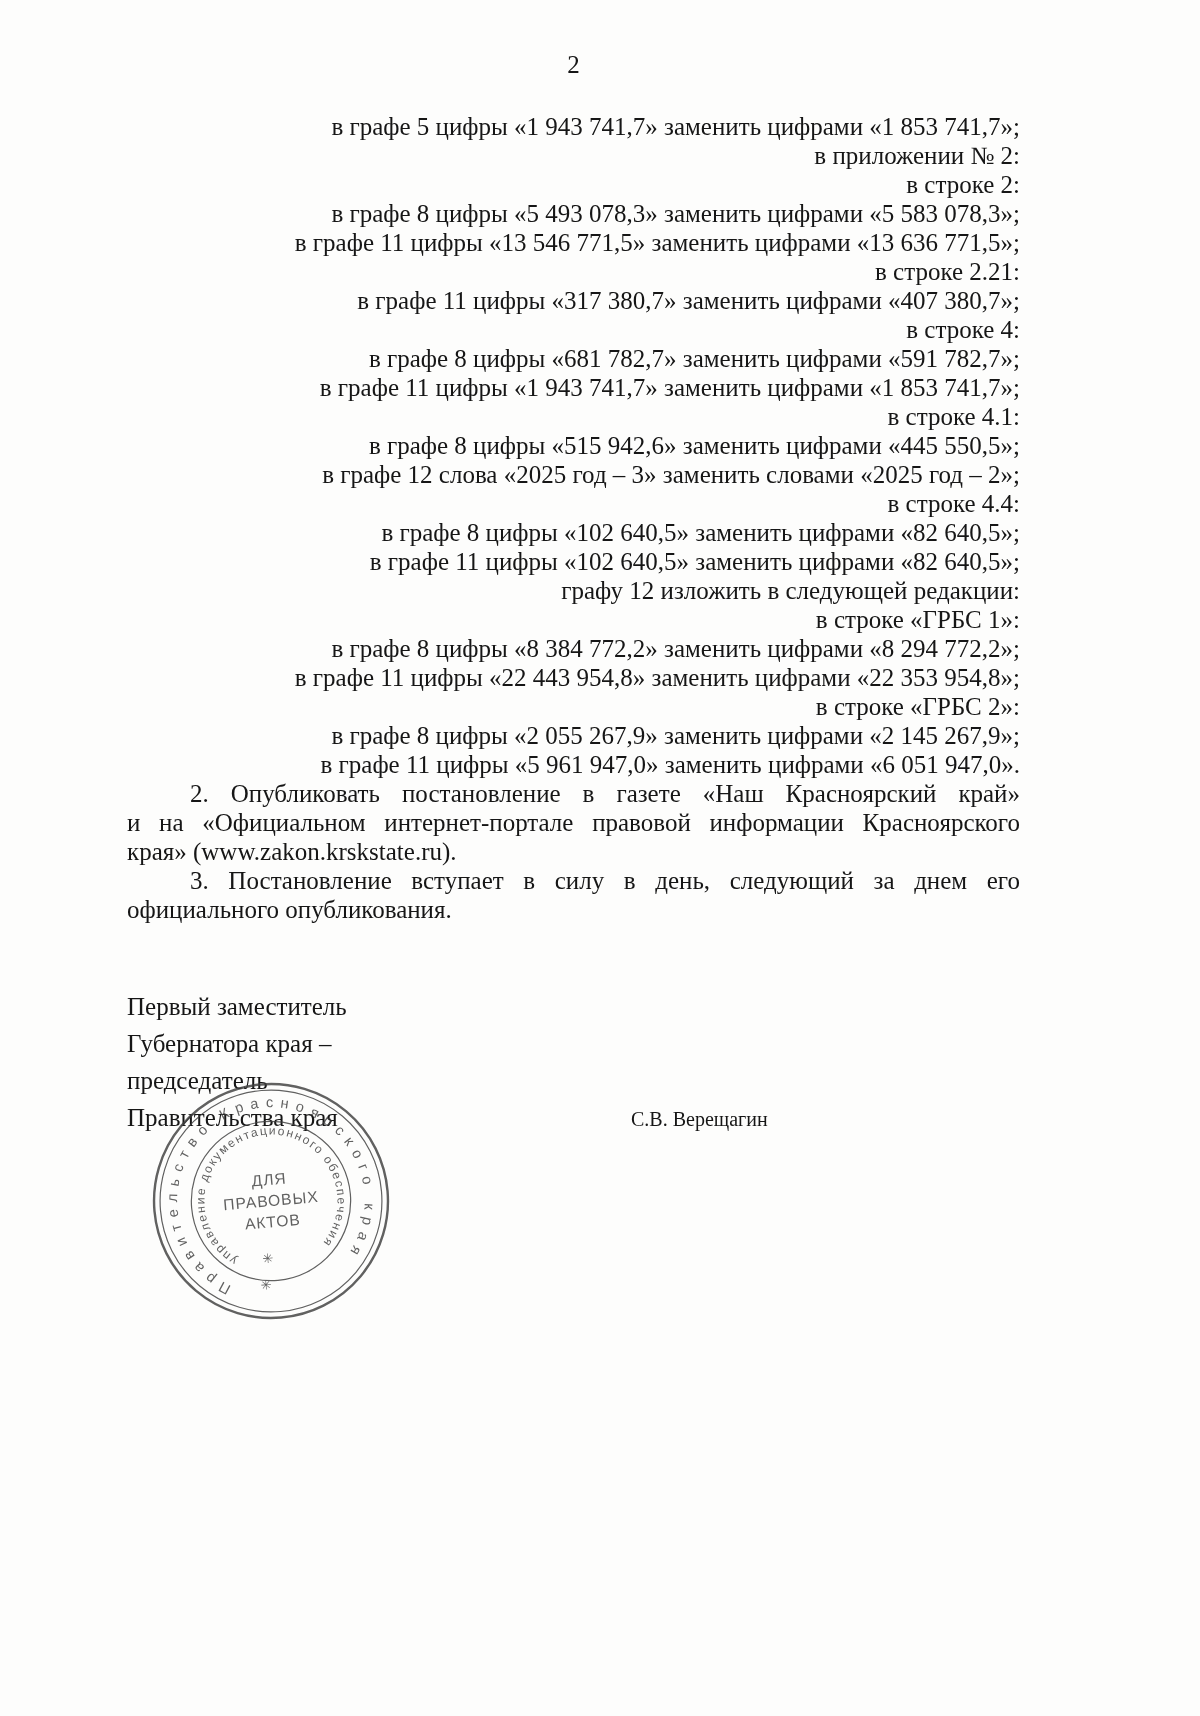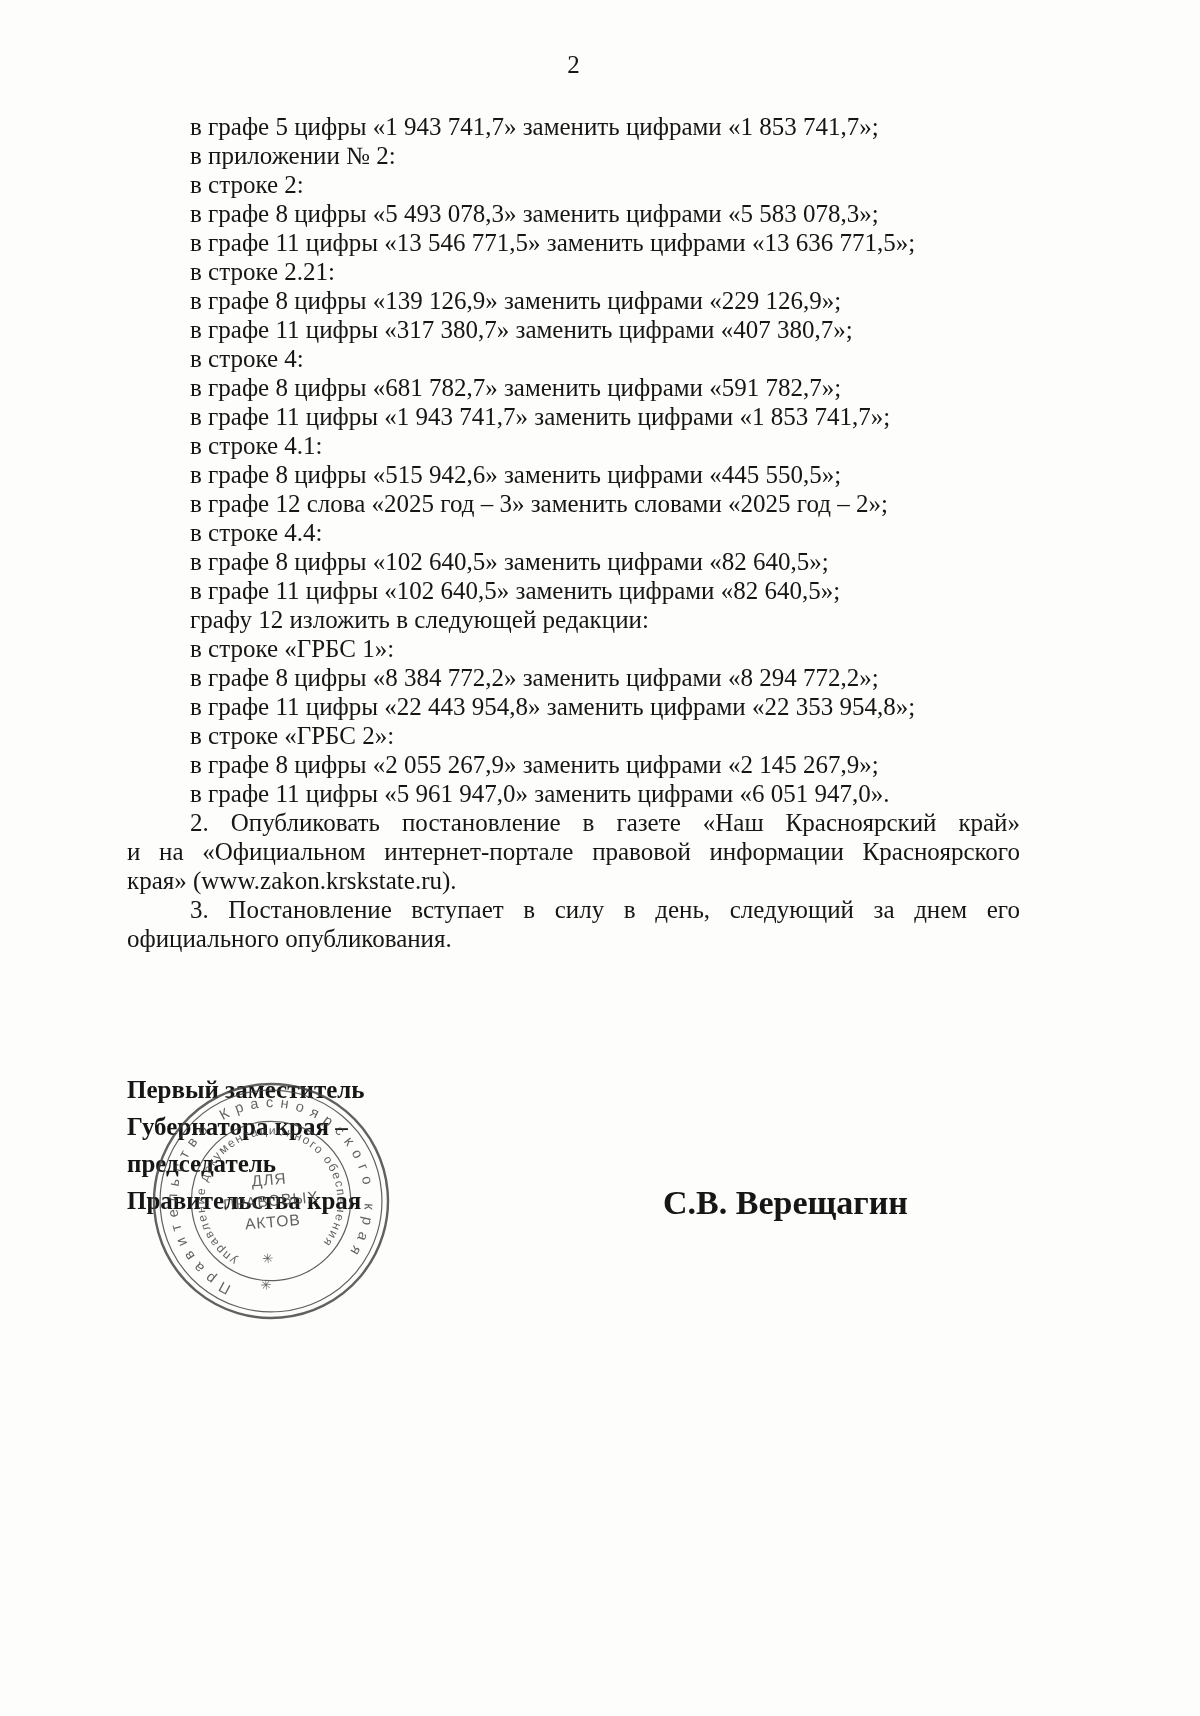--- a/index.html
+++ b/index.html
@@ -27,41 +27,40 @@
     margin: 0 0 33px 0;
   }
   .doc-body {
     font-size: 25px;
     line-height: 29px;
   }
   .doc-line {
     white-space: nowrap;
     min-height: 29px;
   }
-  .doc-line.indent { text-indent: 63px; }
+  .doc-line.indent { text-indent: 63px; text-align: right; }
   .doc-line.jfull {
     white-space: normal;
     text-align: justify;
     text-align-last: justify;
   }
   .signature-block {
     position: relative;
-    margin-top: 118px;
+    margin-top: 64px;
     height: 150px;
-    font-weight: bold;
   }
   .signature-title {
     font-size: 25px;
     line-height: 37px;
   }
   .signature-name {
     position: absolute;
-    left: 536px;
+    left: 504px;
     bottom: 0;
-    font-size: 34px;
+    font-size: 20px;
     line-height: 37px;
     white-space: nowrap;
   }
   .stamp {
     position: absolute;
     left: 150px;
     top: 1080px;
     width: 242px;
     height: 242px;
     opacity: 0.82;
@@ -96,21 +95,20 @@
 
   <div class="page-number">2</div>
 
   <div class="doc-body">
       <div class="doc-line indent">в графе 5 цифры «1 943 741,7» заменить цифрами «1 853 741,7»;</div>
       <div class="doc-line indent">в приложении № 2:</div>
       <div class="doc-line indent">в строке 2:</div>
       <div class="doc-line indent">в графе 8 цифры «5 493 078,3» заменить цифрами «5 583 078,3»;</div>
       <div class="doc-line indent">в графе 11 цифры «13 546 771,5» заменить цифрами «13 636 771,5»;</div>
       <div class="doc-line indent">в строке 2.21:</div>
-      <div class="doc-line indent">в графе 8 цифры «139 126,9» заменить цифрами «229 126,9»;</div>
       <div class="doc-line indent">в графе 11 цифры «317 380,7» заменить цифрами «407 380,7»;</div>
       <div class="doc-line indent">в строке 4:</div>
       <div class="doc-line indent">в графе 8 цифры «681 782,7» заменить цифрами «591 782,7»;</div>
       <div class="doc-line indent">в графе 11 цифры «1 943 741,7» заменить цифрами «1 853 741,7»;</div>
       <div class="doc-line indent">в строке 4.1:</div>
       <div class="doc-line indent">в графе 8 цифры «515 942,6» заменить цифрами «445 550,5»;</div>
       <div class="doc-line indent">в графе 12 слова «2025 год – 3» заменить словами «2025 год – 2»;</div>
       <div class="doc-line indent">в строке 4.4:</div>
       <div class="doc-line indent">в графе 8 цифры «102 640,5» заменить цифрами «82 640,5»;</div>
       <div class="doc-line indent">в графе 11 цифры «102 640,5» заменить цифрами «82 640,5»;</div>

